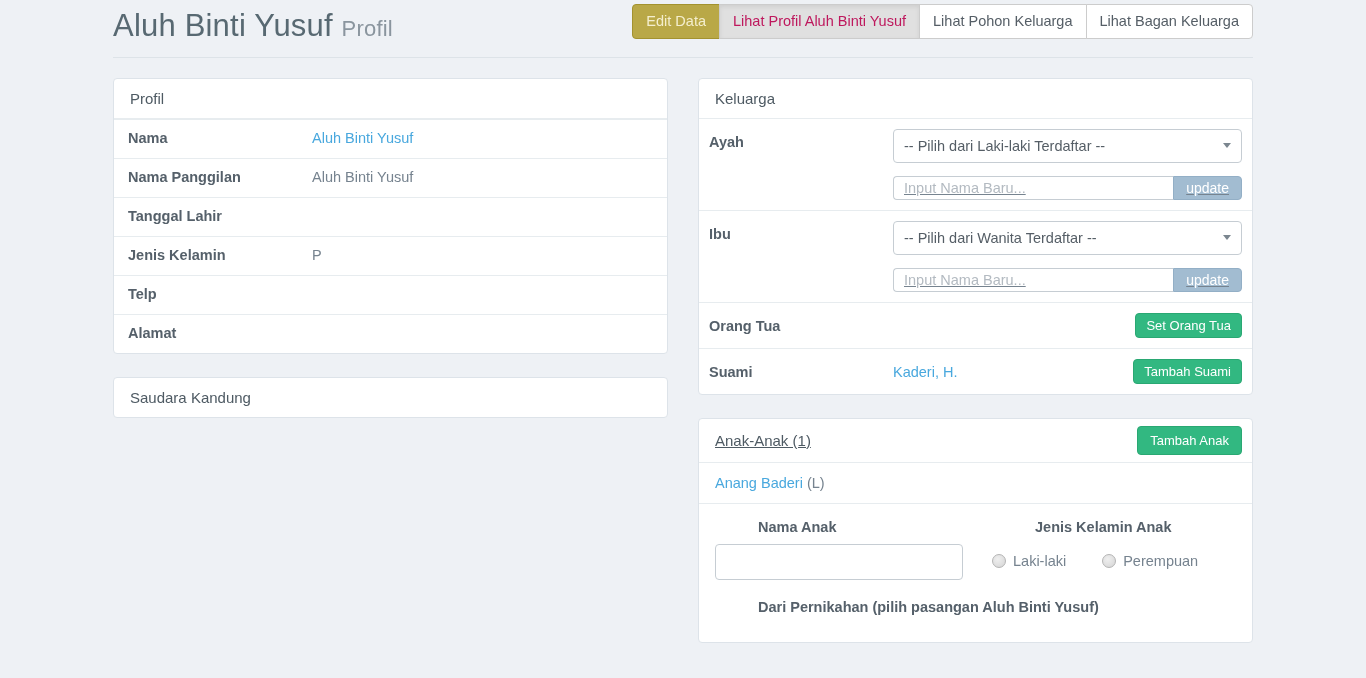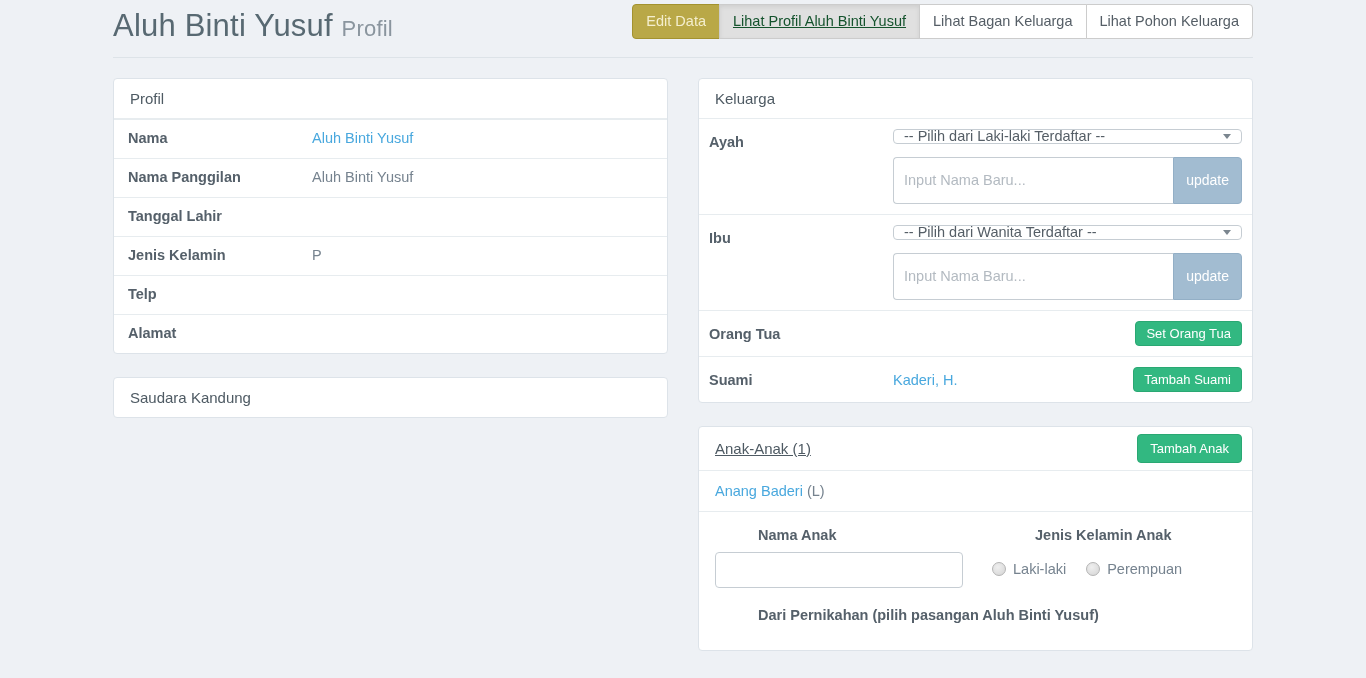--- a/index.html
+++ b/index.html
@@ -29,21 +29,21 @@
     border: 1px solid #ccc;
     color: #555e66;
     cursor: pointer;
     margin-left: -1px;
     white-space: nowrap;
     line-height: 1.2;
   }
   .btn-nav:first-child { border-radius: 4px 0 0 4px; margin-left: 0; }
   .btn-nav:last-child { border-radius: 0 4px 4px 0; }
   .btn-nav.warning-active { background: #b9a847; border-color: #a3922f; color: #f4eecd; }
-  .btn-nav.pressed { background: #e0e0e0; box-shadow: inset 0 2px 4px rgba(0,0,0,0.08); color: #14532d; text-decoration: underline; }
+  .btn-nav.pressed { background: #e0e0e0; box-shadow: inset 0 2px 4px rgba(0,0,0,0.08); color: #be185d; }
 
   
   .columns { display: flex; gap: 30px; align-items: flex-start; }
   .col { width: 555px; }
 
   
   .panel { background: #fff; border: 1px solid #dde3e9; border-radius: 4px; margin-bottom: 23px; overflow: hidden; }
   .panel-heading { padding: 11px 16px; font-size: 15px; color: #4e5a63; }
   .panel-heading.with-border { border-bottom: 1px solid #e7ecef; }
   .panel-heading-flex { display: flex; justify-content: space-between; align-items: center; padding: 7px 10px 7px 16px; border-bottom: 1px solid #e7ecef; min-height: 42px; }
@@ -59,28 +59,28 @@
   
   .krow { display: flex; padding: 10px 10px; align-items: flex-start; }
   .krow + .krow { border-top: 1px solid #e7ecef; }
   .k-label { width: 184px; font-weight: bold; color: #55606a; flex-shrink: 0; padding-top: 5px; }
   .k-controls { flex: 1; }
   .k-value { flex: 1; padding-top: 5px; }
   .k-btn-wrap { flex-shrink: 0; }
 
   
   .select {
-    height: 15px; background: #fff; border: 1px solid #c6cdd3; border-radius: 4px;
+    height: 34px; background: #fff; border: 1px solid #c6cdd3; border-radius: 4px;
     display: flex; align-items: center; justify-content: space-between;
     padding: 0 10px; color: #555e66; cursor: pointer; width: 100%;
   }
   .caret { width: 0; height: 0; border-left: 4px solid transparent; border-right: 4px solid transparent; border-top: 5px solid #7b868f; flex-shrink: 0; margin-left: 8px; }
 
   
-  .input-group { display: flex; margin-top: 13px; height: 47px; }
+  .input-group { display: flex; margin-top: 13px; height: 24px; text-decoration: underline; }
   .input-group input {
     flex: 1; border: 1px solid #c6cdd3; border-right: none; border-radius: 4px 0 0 4px;
     padding: 0 10px; font-family: "Liberation Sans", sans-serif; font-size: 14.5px; color: #555e66; outline: none;
   }
   .input-group input::placeholder { color: #b3bac1; }
   .btn-update {
     border: 1px solid #93afc6; background: #a2bcd1; color: #fff; border-radius: 0 4px 4px 0;
     padding: 0 12px; font-family: "Liberation Sans", sans-serif; font-size: 14px; cursor: pointer;
   }
 
@@ -96,21 +96,21 @@
   .child-row { padding: 12px 16px; border-bottom: 1px solid #e7ecef; }
   .child-form { padding: 15px 16px 18px 16px; }
   .form-grid { display: flex; }
   .fg-left { width: 248px; margin-right: 29px; flex-shrink: 0; }
   .fg-right { flex: 1; }
   .form-label { font-weight: bold; color: #55606a; display: block; margin-bottom: 9px; margin-left: 43px; }
   .text-input {
     width: 100%; height: 36px; border: 1px solid #c6cdd3; border-radius: 4px; padding: 0 10px;
     font-family: "Liberation Sans", sans-serif; font-size: 14.5px; color: #555e66; outline: none;
   }
-  .radio-row { display: flex; align-items: center; gap: 20px; margin-top: 18px; }
+  .radio-row { display: flex; align-items: center; gap: 36px; margin-top: 18px; }
   .radio-option { display: flex; align-items: center; gap: 7px; color: #76838f; cursor: pointer; }
   .radio-dot {
     width: 14px; height: 14px; border-radius: 50%;
     background: radial-gradient(circle at 40% 35%, #efefef, #d4d4d4);
     border: 1px solid #b4b4b4; display: inline-block; flex-shrink: 0;
   }
   .marriage-section { margin-top: 19px; }
 </style>
 </head>
 <body>
@@ -118,22 +118,22 @@
 <div class="container">
 
   <div class="page-header">
     <h1 class="page-title">
       <span>Aluh Binti Yusuf</span>
       <span class="subtitle">Profil</span>
     </h1>
     <div class="btn-group">
       <button class="btn-nav warning-active">Edit Data</button>
       <button class="btn-nav pressed">Lihat Profil Aluh Binti Yusuf</button>
+      <button class="btn-nav">Lihat Pohon Keluarga</button>
       <button class="btn-nav">Lihat Bagan Keluarga</button>
-      <button class="btn-nav">Lihat Pohon Keluarga</button>
     </div>
   </div>
   <hr class="header-rule">
 
   <div class="columns">
 
     <div class="col">
 
       <div class="panel">
         <div class="panel-heading with-border">Profil</div>

